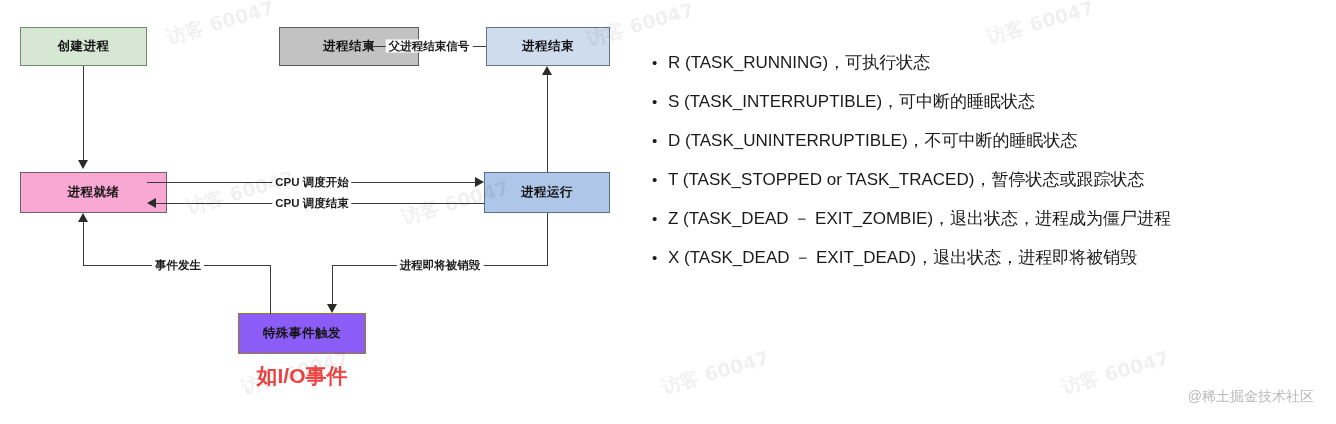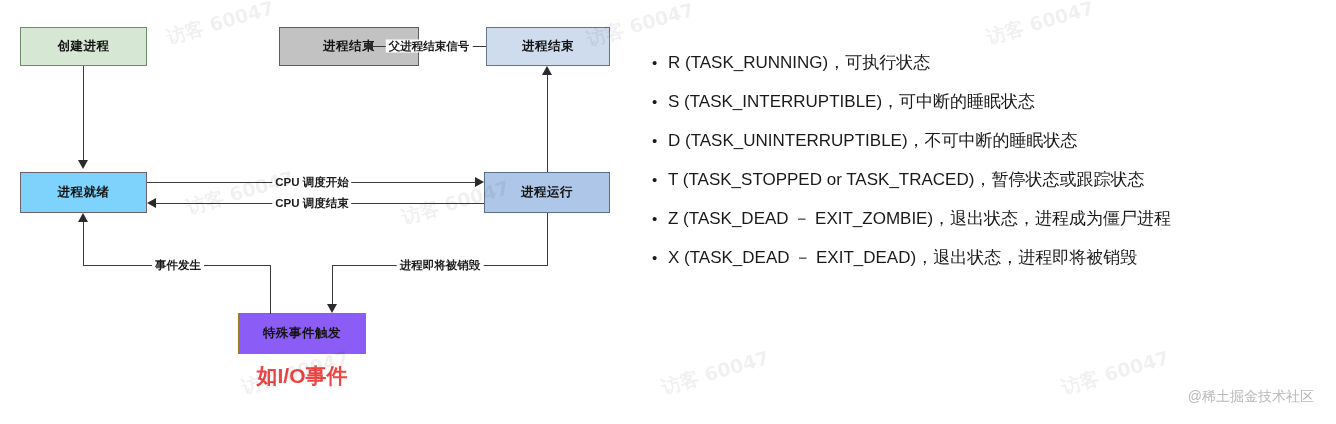--- a/index.html
+++ b/index.html
@@ -20,21 +20,21 @@
     border:1.5px solid #5a5a5a;
     display:flex;align-items:center;justify-content:center;
     font-size:12.5px;font-weight:700;
     letter-spacing:.5px;
     color:#141414;
     white-space:nowrap;
   }
   .n-create{left:20px;top:27px;width:127px;height:39px;background:#d6e8d4;border-color:#6e8b6b;}
   .n-end   {left:237px;top:27px;width:140px;height:39px;background:#c2c2c2;border-color:#5d5d5d;margin-left:42px;}
   .n-zombie{left:486px;top:27px;width:124px;height:39px;background:#cfdcee;border-color:#64748d;}
-  .n-ready {left:20px;top:172px;width:127px;height:41px;background:#7dd3fc;border-color:#6f5f68;}
+  .n-ready {left:20px;top:172px;width:147px;height:41px;background:#f9a8d4;border-color:#6f5f68;}
   .n-run   {left:484px;top:172px;width:126px;height:41px;background:#aec6e8;border-color:#5b6e8c;}
   .n-event {left:238px;top:313px;width:128px;height:41px;background:#8b5cf6;border-color:#9a7c21;}
 
   .edge{position:absolute;background:#3a3a3a;}
   .edge.h{height:1.3px;}
   .edge.v{width:1.3px;}
 
   .arrow{position:absolute;width:0;height:0;}
   .arrow.down{border-left:5px solid transparent;border-right:5px solid transparent;border-top:9px solid #2a2a2a;}
   .arrow.up{border-left:5px solid transparent;border-right:5px solid transparent;border-bottom:9px solid #2a2a2a;}

